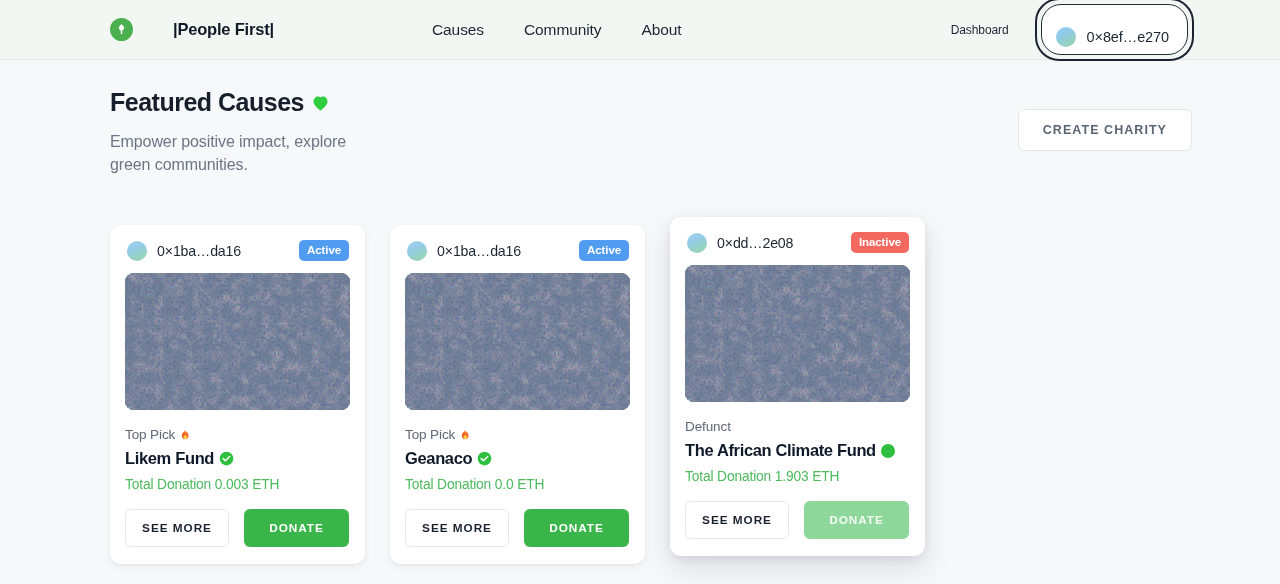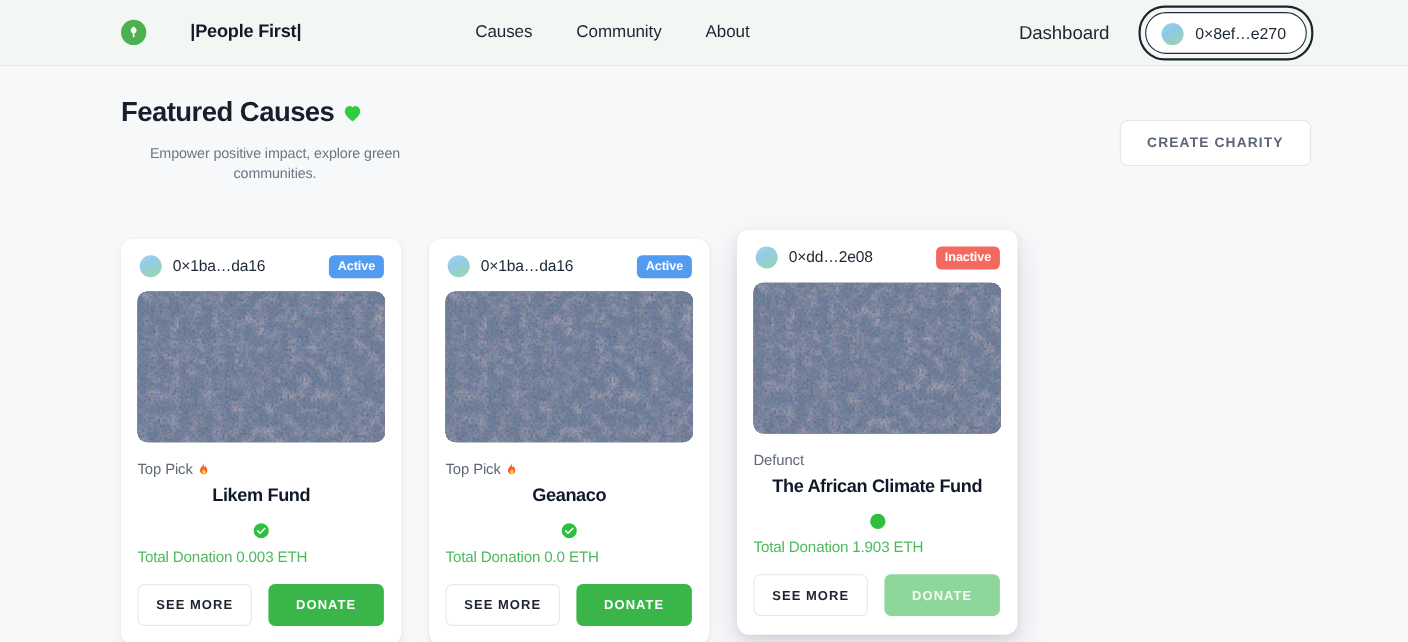--- a/index.html
+++ b/index.html
@@ -73,21 +73,21 @@
 
   .nav-right {
     display: flex;
     align-items: center;
     gap: 26px;
     position: absolute;
     right: 86px;
   }
 
   .nav-dashboard {
-    font-size: 17px;
+    font-size: 12px;
     color: #1c2733;
     cursor: pointer;
     white-space: nowrap;
     letter-spacing: -0.1px;
   }
 
   
   .wallet-wrap {
     padding: 4px;
     border: 2px solid #1b2430;
@@ -95,21 +95,21 @@
     background: #f3f7f3;
   }
 
   .wallet-btn {
     display: flex;
     align-items: center;
     gap: 11px;
     background: #ffffff;
     border: 1.5px solid #222c38;
     border-radius: 20px;
-    padding: 9px 18px 7px 14px;
+    padding: 22px 18px 7px 14px;
     cursor: pointer;
   }
 
   .avatar {
     width: 20px;
     height: 20px;
     border-radius: 50%;
     background: linear-gradient(150deg, #9fd2f0 0%, #8ec8e8 35%, #9ad6a8 100%);
     flex: none;
   }
@@ -140,26 +140,25 @@
     font-weight: 700;
     letter-spacing: -0.5px;
     color: #161f2b;
     display: flex;
     align-items: center;
     gap: 6px;
   }
 
   .page-subtitle {
     margin-top: 14px;
-    font-size: 13px;
+    font-size: 16px;
     line-height: 1.42;
     color: #6b7685;
     max-width: 280px;
     letter-spacing: -0.1px;
-    text-align: center;
   }
 
   .create-btn {
     margin-top: 21px;
     background: #ffffff;
     border: 1px solid #e3e6ea;
     border-radius: 7px;
     padding: 13px 24px;
     font-family: "Liberation Sans", sans-serif;
     font-size: 12.5px;
@@ -255,23 +254,22 @@
   }
 
   .card-name {
     margin-top: 7px;
     font-size: 16.5px;
     font-weight: 700;
     color: #10192a;
     letter-spacing: -0.35px;
     display: flex;
     align-items: center;
-    gap: 15px;
-    white-space: nowrap;
-    flex-direction: column;
+    gap: 5px;
+    white-space: nowrap;
   }
 
   .card-total {
     margin-top: 9px;
     font-size: 13.8px;
     color: #4cba5d;
     letter-spacing: -0.15px;
   }
 
   .card-actions {

